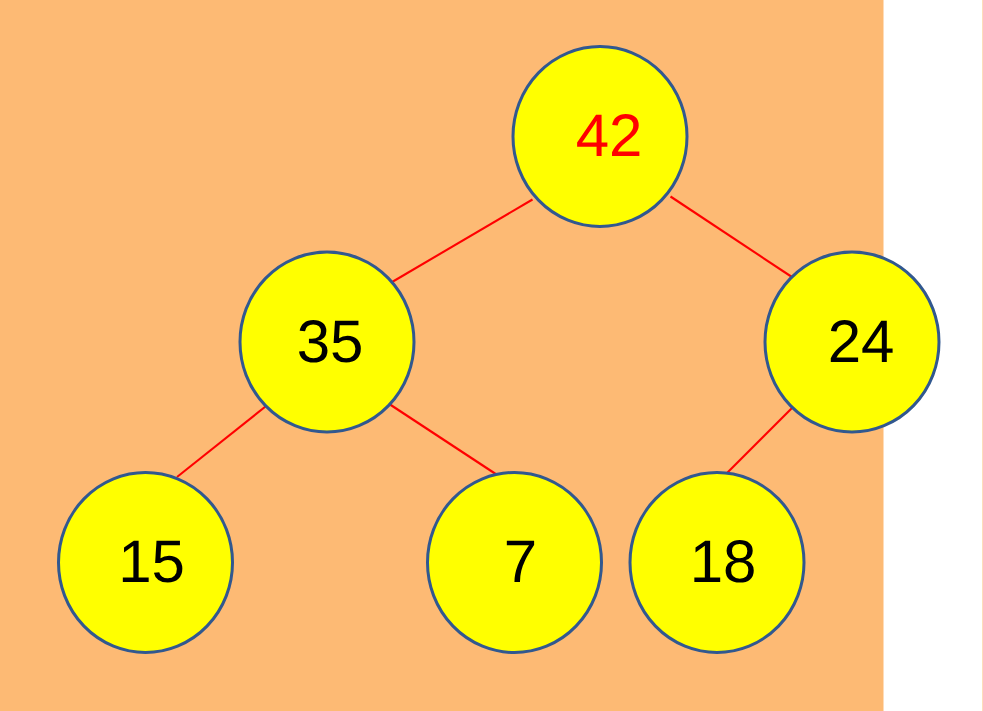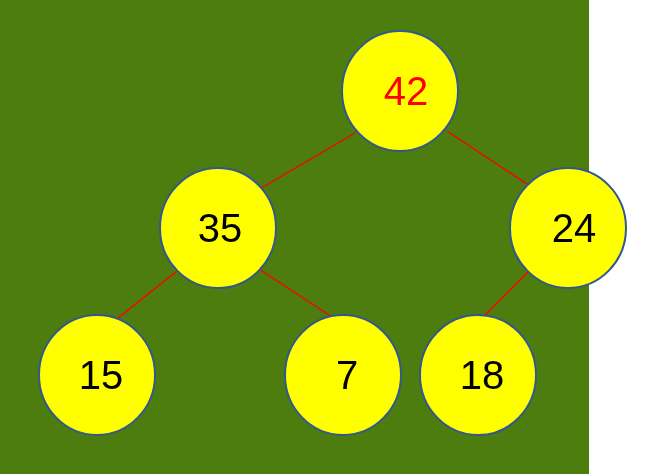--- a/index.html
+++ b/index.html
@@ -10,21 +10,21 @@
     width: 655px;
     height: 474px;
     background: #ffffff;
     font-family: "Liberation Sans", sans-serif;
     overflow: hidden;
   }
   #tree-canvas {
     position: relative;
     width: 589px;
     height: 474px;
-    background: #4d7c0f;
+    background: #fdba74;
   }
   svg.tree-svg {
     position: absolute;
     top: 0;
     left: 0;
     width: 655px;
     height: 474px;
   }
   .node-label {
     font-family: "Liberation Sans", sans-serif;

